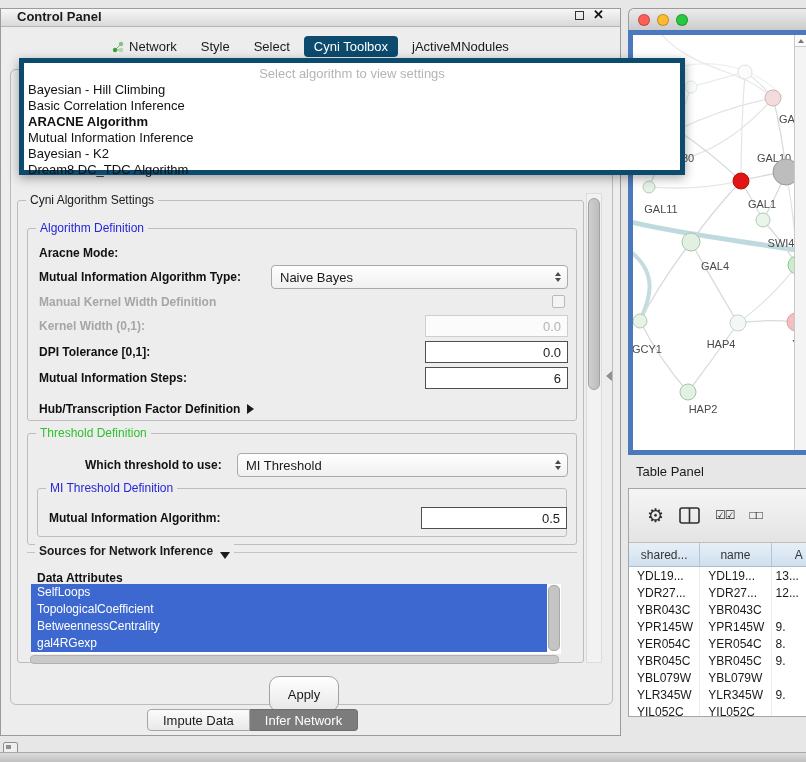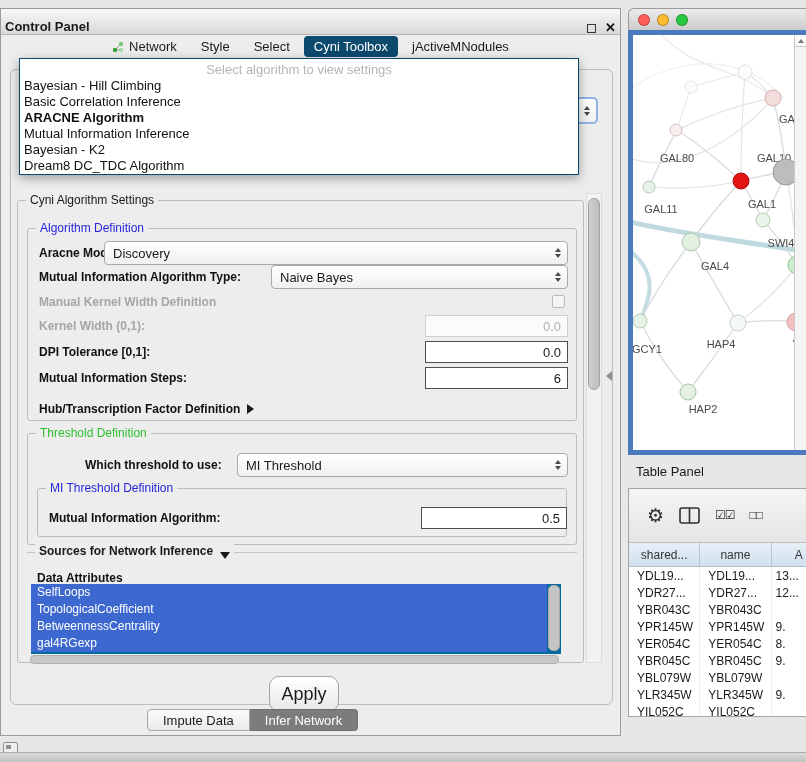--- a/index.html
+++ b/index.html
@@ -2,37 +2,37 @@
 <html><head>
 <meta charset="utf-8">
 <style>
   *{margin:0;padding:0;box-sizing:border-box}
   html,body{background:#bfbfbf}
   body{font-family:"Liberation Sans",sans-serif;}
   #root{position:relative;width:806px;height:762px;background:#e7e7e7;overflow:hidden;color:#1a1a1a;font-size:13px}
 
   
   #control-window{position:absolute;left:0;top:8px;width:621px;height:728px;background:#ededed;border:1px solid #9b9b9b}
-  .cp-titlebar{position:absolute;left:0;top:0;width:100%;height:26px;background:linear-gradient(#f7f7f7,#d9d9d9);border-bottom:1px solid #b5b5b5;display:flex;align-items:flex-end;padding:0 4px}
+  .cp-titlebar{position:absolute;left:0;top:0;width:100%;height:18px;background:linear-gradient(#f7f7f7,#d9d9d9);border-bottom:1px solid #b5b5b5;display:flex;align-items:flex-start;padding:0 16px}
   .cp-title{font-weight:bold;font-size:13px}
   .cp-buttons{margin-left:auto;display:flex;gap:9px;align-items:center}
   .float-ic{width:9px;height:9px;border:1.5px solid #333}
   .close-ic{font-size:13px;font-weight:bold;color:#111;line-height:12px}
 
   .tabbar{position:absolute;left:0;top:27px;width:100%;display:flex;justify-content:center;align-items:center;gap:4px}
   .tab{padding:3px 10px;font-size:13px;border-radius:4px;display:flex;gap:5px;align-items:center;white-space:nowrap}
   .tab.active{background:#0c4a6e;color:#fff}
 
   .outer-panel{position:absolute;left:9px;top:60px;width:603px;height:636px;border:1px solid #bcbcbc;border-radius:6px}
 
   
   .combo-frag{position:absolute;left:560px;top:88px;width:37px;height:27px;background:linear-gradient(#ffffff,#efefef);border:2px solid #8fb3e8;border-radius:5px;z-index:10}
 
   
-  .popup{position:absolute;left:18px;top:49px;width:560px;height:117px;background:#fff;border:1px solid #0c4a6e;box-shadow:0 3px 10px rgba(0,0,0,.35);z-index:50;padding-top:2px}
+  .popup{position:absolute;left:18px;top:49px;width:666px;height:117px;background:#fff;border:5px solid #0c4a6e;box-shadow:0 3px 10px rgba(0,0,0,.35);z-index:50;padding-top:2px}
   .pop-header{color:#b5b5b5;text-align:center;font-size:13px;height:17px;line-height:17px}
   .pop-item{padding:0 4px;font-size:13px;height:16px;line-height:16px;color:#111}
   .pop-item.sel{font-weight:bold}
 
   
   .group{position:absolute;border:1px solid #bdbdbd;border-radius:3px}
   .group-title{position:absolute;top:-8px;left:8px;background:#ededed;padding:0 4px;font-size:12px;white-space:nowrap;display:flex;align-items:center}
   .t-blue{color:#2626d8}
   .t-green{color:#2ebf2e}
 
@@ -47,31 +47,31 @@
   .tfield{position:absolute;height:22px;background:#fff;border:1px solid #4f4f4f;font-size:13px;display:flex;align-items:center;justify-content:flex-end;padding:0 6px}
   .tfield.dis{border:1px solid #cfcfcf;background:#fbfbfb;color:#b3b3b3}
   .cbox{position:absolute;width:13px;height:13px;border:1px solid #b9b9b9;background:#f4f4f4;border-radius:2px}
 
   .tri-r{width:0;height:0;border-top:5px solid transparent;border-bottom:5px solid transparent;border-left:7px solid #1a1a1a;display:inline-block;margin-left:7px}
   .tri-d{width:0;height:0;border-left:5px solid transparent;border-right:5px solid transparent;border-top:7px solid #1a1a1a;display:inline-block;margin-left:7px;position:relative;top:1px}
 
   .sources-line{position:absolute;left:26px;top:543px;width:550px;height:1px;background:#c4c4c4}
   .sources-title{position:absolute;left:34px;top:535px;background:#ededed;padding:0 4px;font-size:12px;font-weight:bold;display:flex;align-items:flex-end}
 
-  .attr-list{position:absolute;left:30px;top:575px;width:530px;height:70px;background:#0369a1;overflow:hidden}
+  .attr-list{position:absolute;left:30px;top:575px;width:530px;height:70px;background:#ffffff;overflow:hidden}
   .attr-item{height:17px;line-height:17px;width:516px;background:#3c68cf;color:#fff;font-size:12px;padding-left:6px}
   .vthumb{position:absolute;left:547px;top:576px;width:12px;height:66px;background:#c4c4c4;border:1px solid #a8a8a8;border-radius:5px}
   .hthumb{position:absolute;left:29px;top:646px;width:529px;height:9px;background:#c9c9c9;border:1px solid #b0b0b0;border-radius:4px}
 
   .sb-track{position:absolute;left:585px;top:184px;width:16px;height:470px;background:#f2f2f2;border:1px solid #dcdcdc}
   .sb-thumb{position:absolute;left:1px;top:4px;width:12px;height:192px;background:linear-gradient(90deg,#cfcfcf,#bdbdbd);border:1px solid #a2a2a2;border-radius:6px}
   .splitter{position:absolute;left:601px;top:358px;width:14px;height:18px;display:flex;align-items:center;justify-content:center}
   .tri-l{width:0;height:0;border-top:5px solid transparent;border-bottom:5px solid transparent;border-right:6px solid #8f8f8f}
 
-  .apply-btn{position:absolute;left:268px;top:667px;width:70px;height:36px;border:1px solid #a3a3a3;border-radius:10px;background:linear-gradient(#ffffff,#e7e7e7);display:flex;align-items:center;justify-content:center;font-size:18px}
+  .apply-btn{position:absolute;left:268px;top:667px;width:70px;height:36px;border:1px solid #a3a3a3;border-radius:10px;background:linear-gradient(#ffffff,#e7e7e7);display:flex;align-items:center;justify-content:center;font-size:13px}
 
   .segbar{position:absolute;left:146px;top:700px;height:22px;display:flex}
   .seg{border:1px solid #a6a6a6;border-left:none;background:linear-gradient(#fbfbfb,#e9e9e9);padding:0 15px;display:flex;align-items:center;font-size:13px;white-space:nowrap}
   .seg:first-child{border-left:1px solid #a6a6a6;border-radius:4px 0 0 4px}
   .seg:last-child{border-radius:0 4px 4px 0}
   .seg.active{background:#7c7c7c;color:#fff;border-color:#6e6e6e}
 
   
   #net-window{position:absolute;left:628px;top:8px;width:182px;height:447px}
   .net-titlebar{position:absolute;left:0;top:0;width:100%;height:22px;background:linear-gradient(#ececec,#cbcbcb);border:1px solid #9b9b9b;border-bottom:none;border-top-left-radius:6px;display:flex;align-items:center;gap:7px;padding-left:9px}
@@ -164,27 +164,20 @@
 
     <div class="group" style="left:16px;top:191px;width:567px;height:463px">
       <span class="group-title">Cyni Algorithm Settings</span>
     </div>
 
     <div class="group" style="left:26px;top:219px;width:550px;height:193px">
       <span class="group-title t-blue">Algorithm Definition</span>
     </div>
 
     <div class="flabel" style="left:38px;top:232px">Aracne Mode:</div>
-    <div class="combo" style="left:103px;top:232px;width:464px">
-      <span>Discovery</span>
-      <span class="car">
-          <i class="u"></i>
-          <i class="d"></i>
-        </span>
-    </div>
 
     <div class="flabel" style="left:38px;top:256px">Mutual Information Algorithm Type:</div>
     <div class="combo" style="left:270px;top:256px;width:297px">
       <span>Naive Bayes</span>
       <span class="car">
           <i class="u"></i>
           <i class="d"></i>
         </span>
     </div>
 

